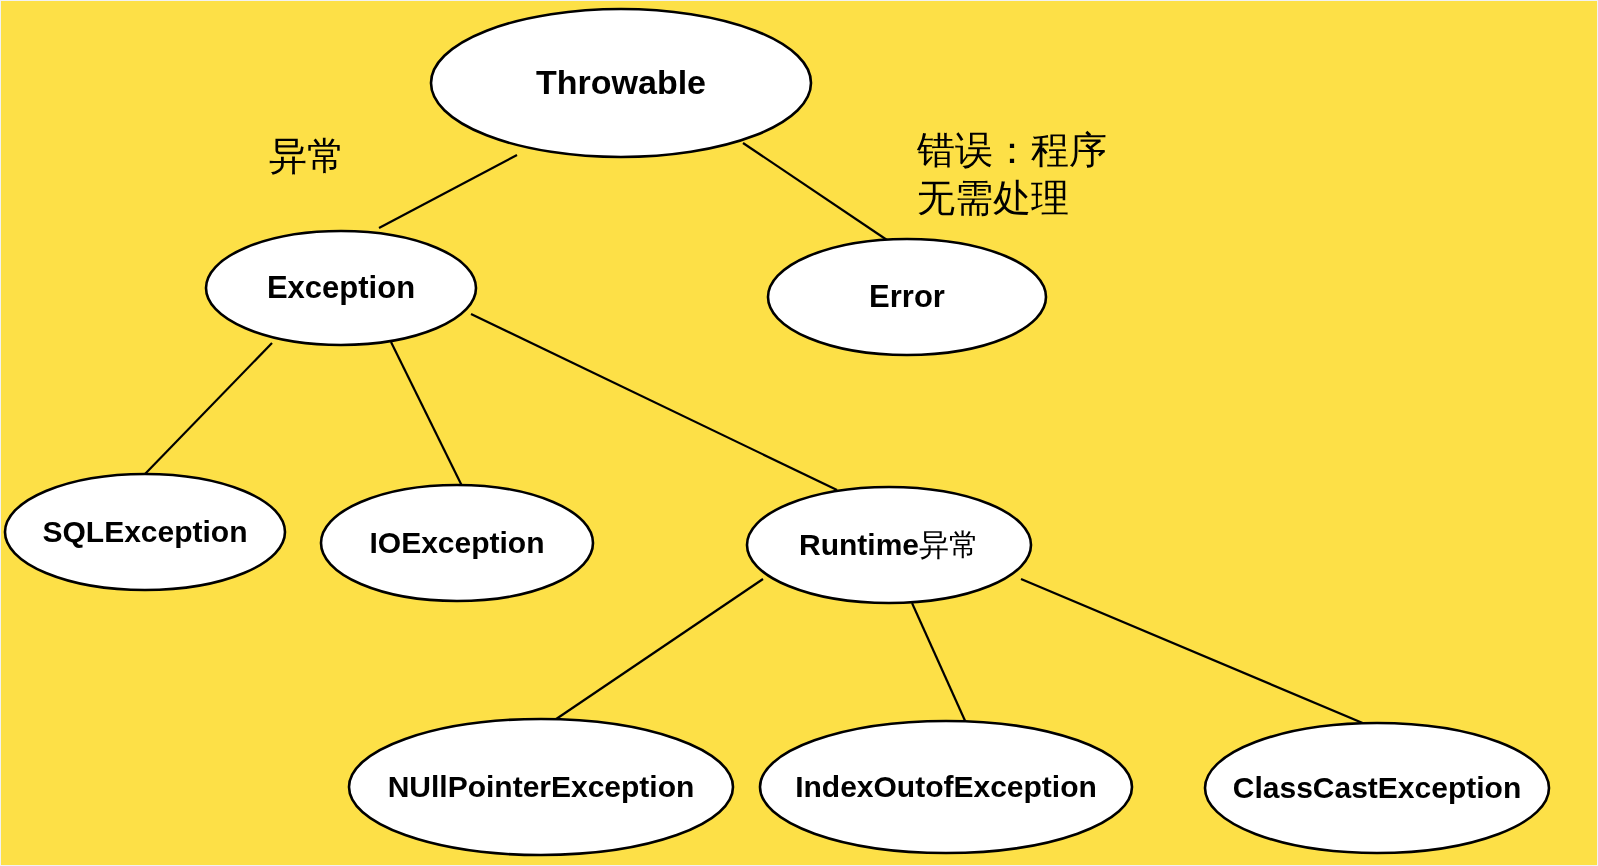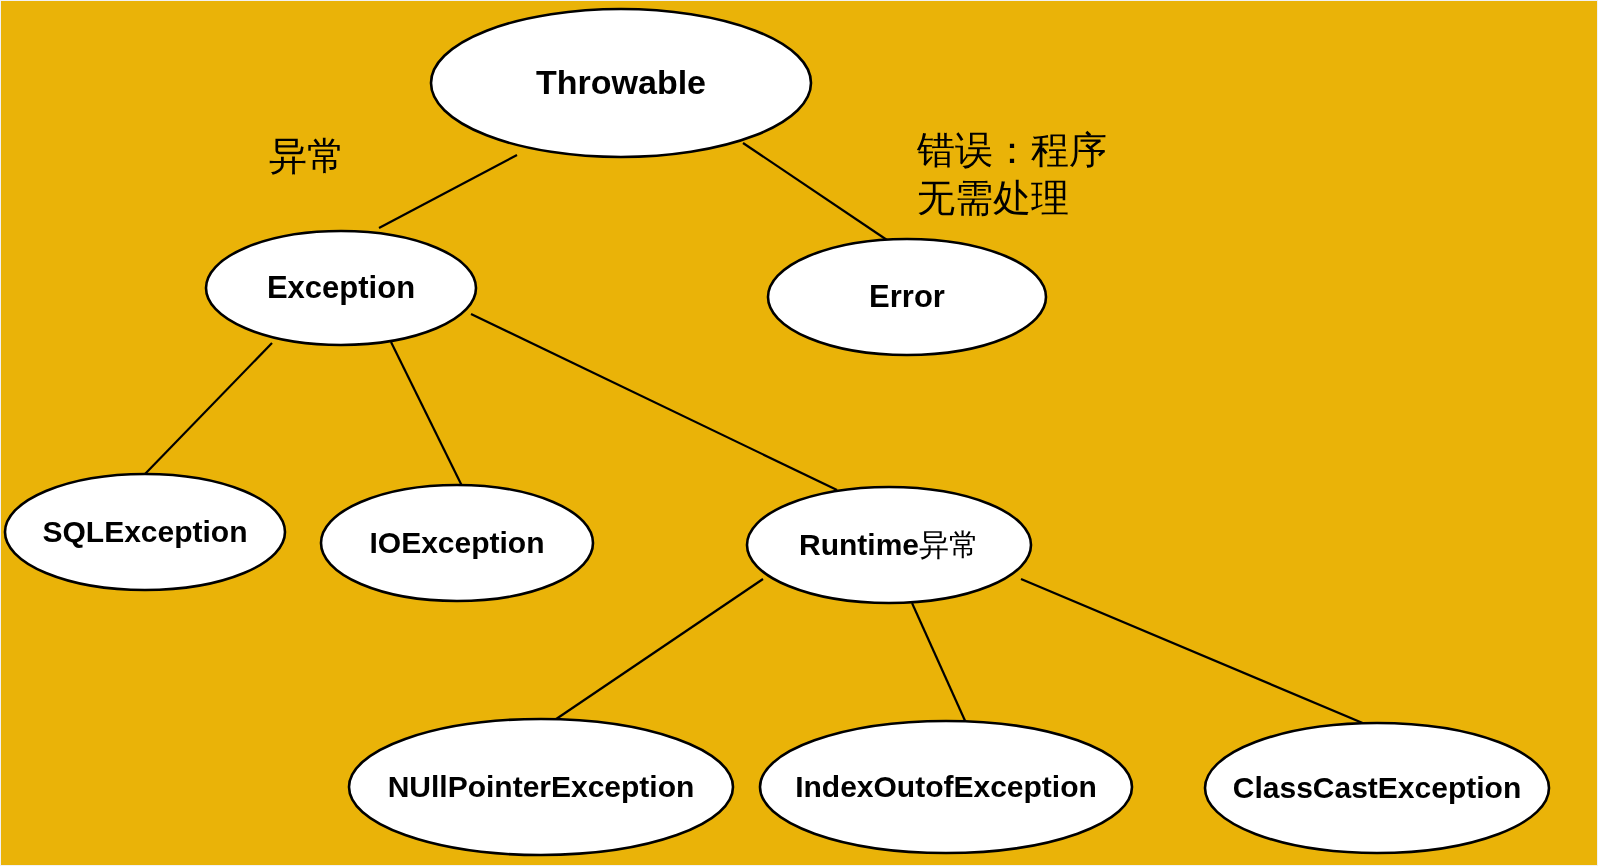--- a/index.html
+++ b/index.html
@@ -10,21 +10,21 @@
   body {
     width: 1598px;
     height: 866px;
     overflow: hidden;
     font-family: "Liberation Sans", sans-serif;
   }
   #diagram-root {
     position: relative;
     width: 1598px;
     height: 866px;
-    background: #eab308;
+    background: #fde047;
     border: 1px solid #f2f2f2;
     box-sizing: border-box;
   }
   svg#hierarchy-svg {
     display: block;
     width: 1598px;
     height: 866px;
   }
   .edge-line {
     stroke: #000000;

